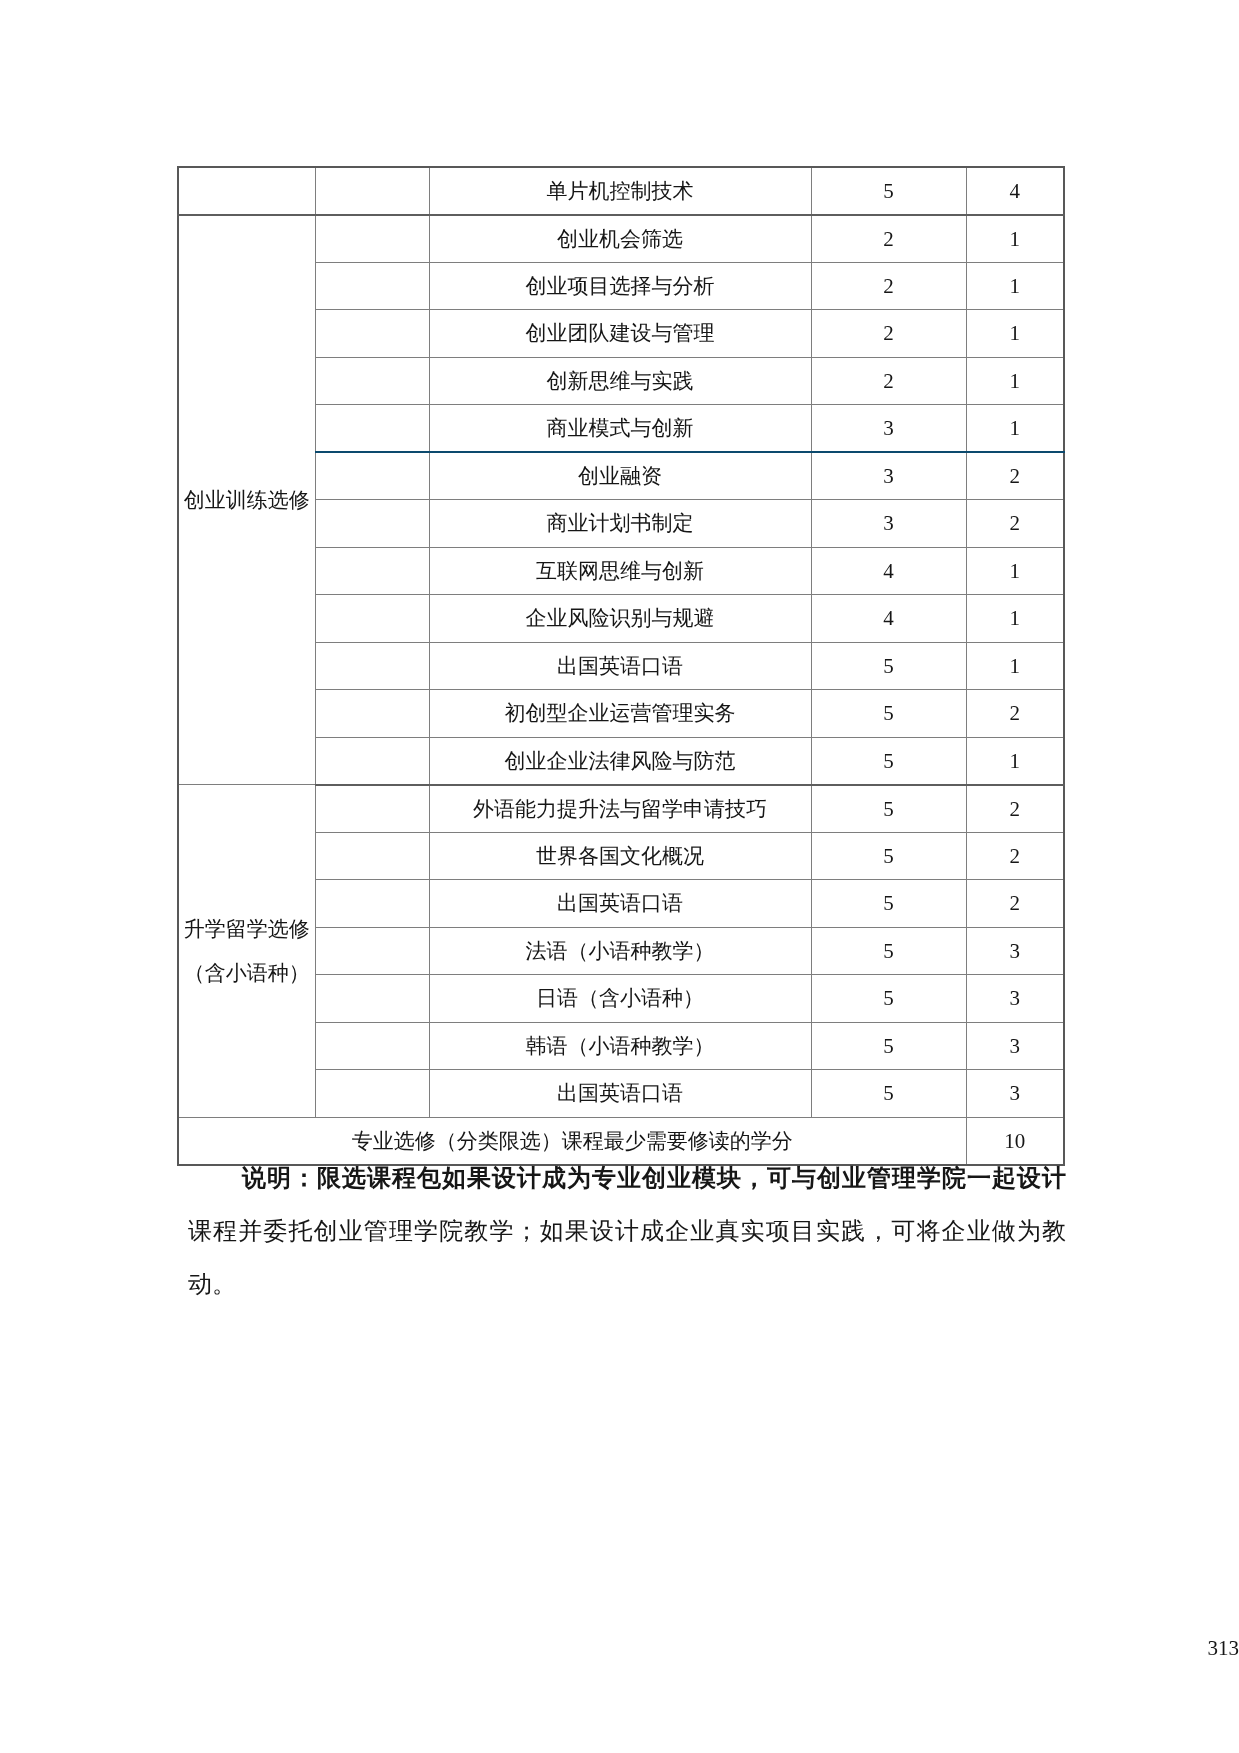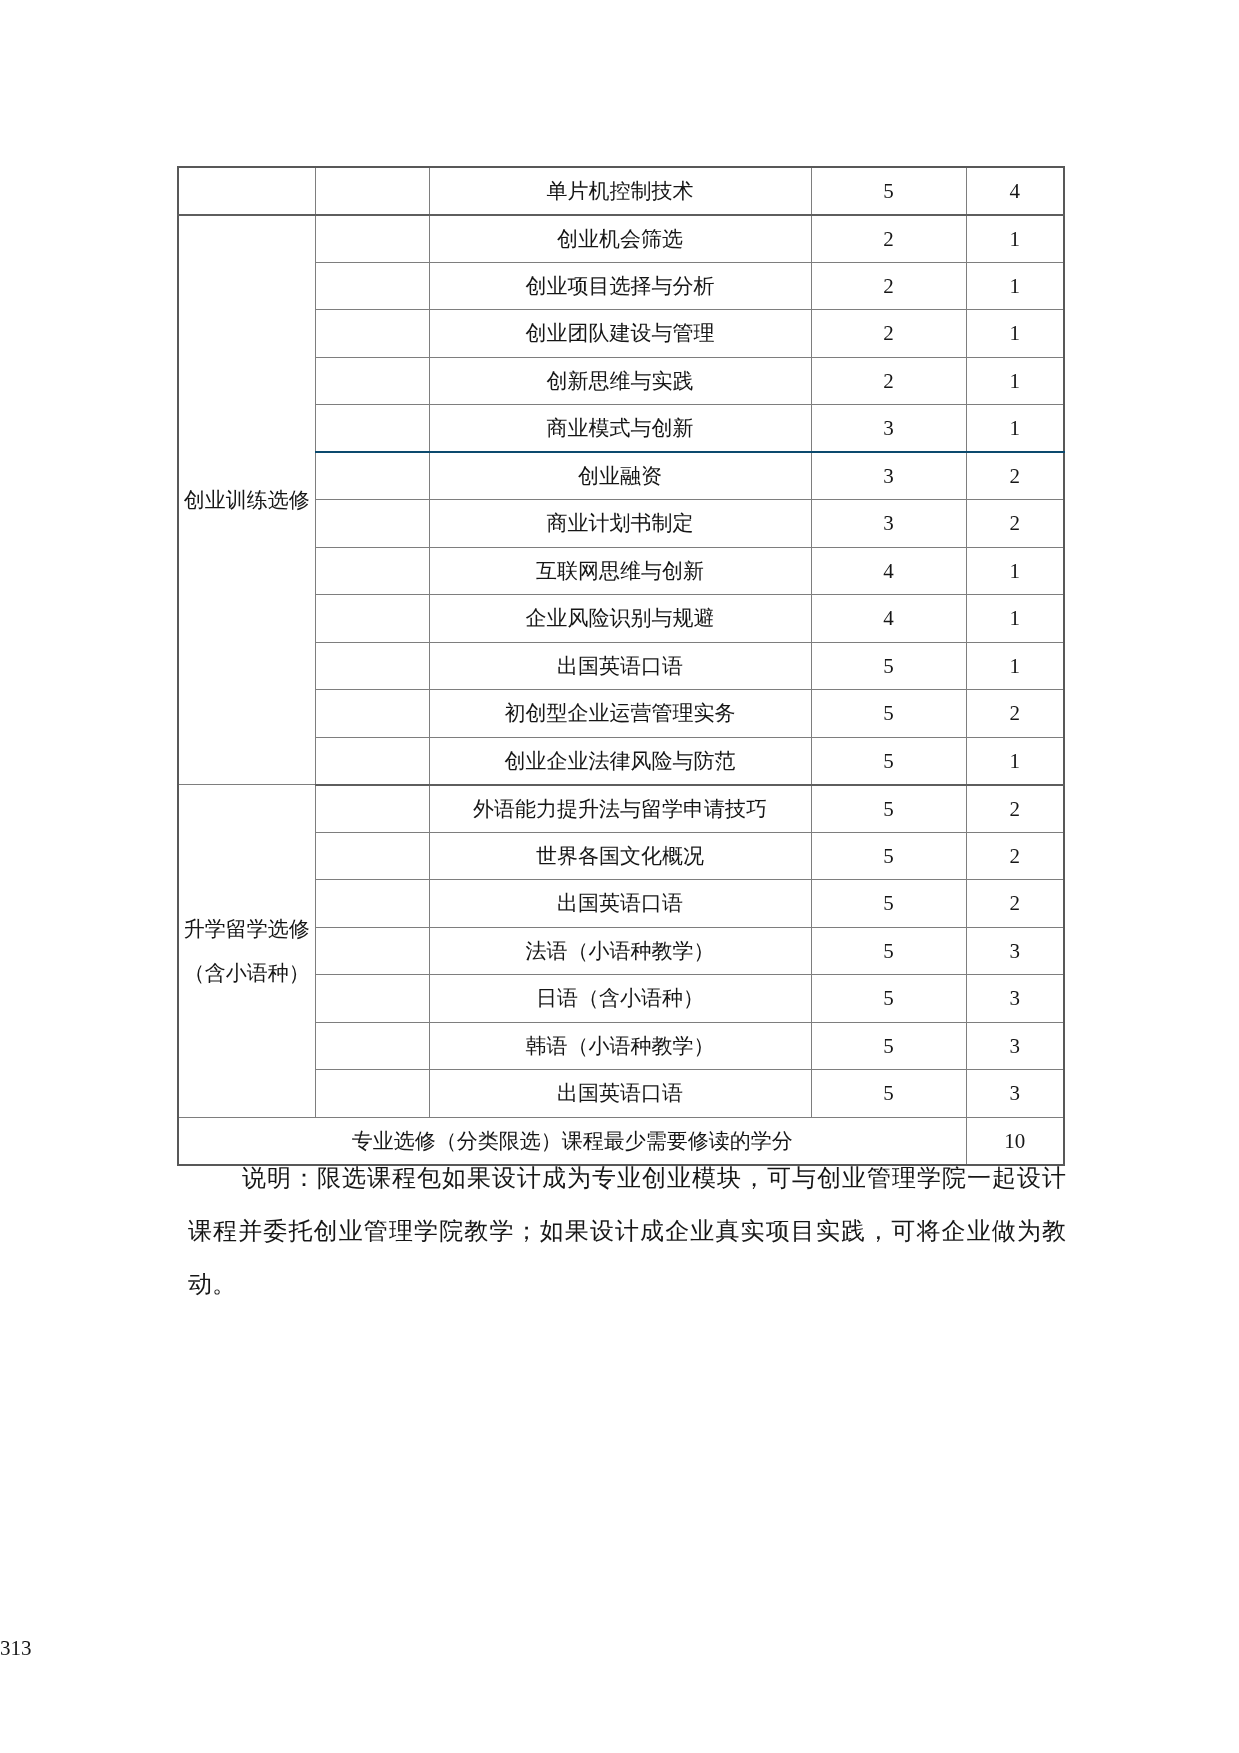--- a/index.html
+++ b/index.html
@@ -31,25 +31,25 @@
   td.cat{padding:0 2px;}
   td.cat .cat-line{line-height:44px;font-size:21px;}
   td.cat-bottom{border-bottom:2px solid #5e5e5e;margin-top:42px;}
 
   .note{
     position:absolute;left:188px;top:1152px;width:878px;
     font-size:24px;line-height:53px;
   }
   .note-line{text-align:justify;text-align-last:justify;}
   .note-line.last{text-align:left;text-align-last:left;}
-  .note-line.indent{text-indent:54px;}
+  .note-line.indent{text-indent:54px;font-weight:bold;}
 
   .page-num{
     position:absolute;top:1635px;left:0;width:1239px;
-    text-align:left;font-size:21px;line-height:26px;
+    text-align:right;font-size:21px;line-height:26px;
   }
 </style>
 </head>
 <body>
 
 <div class="sheet">
 
   <table class="course-table">
     <colgroup>
       <col style="width:137px">

